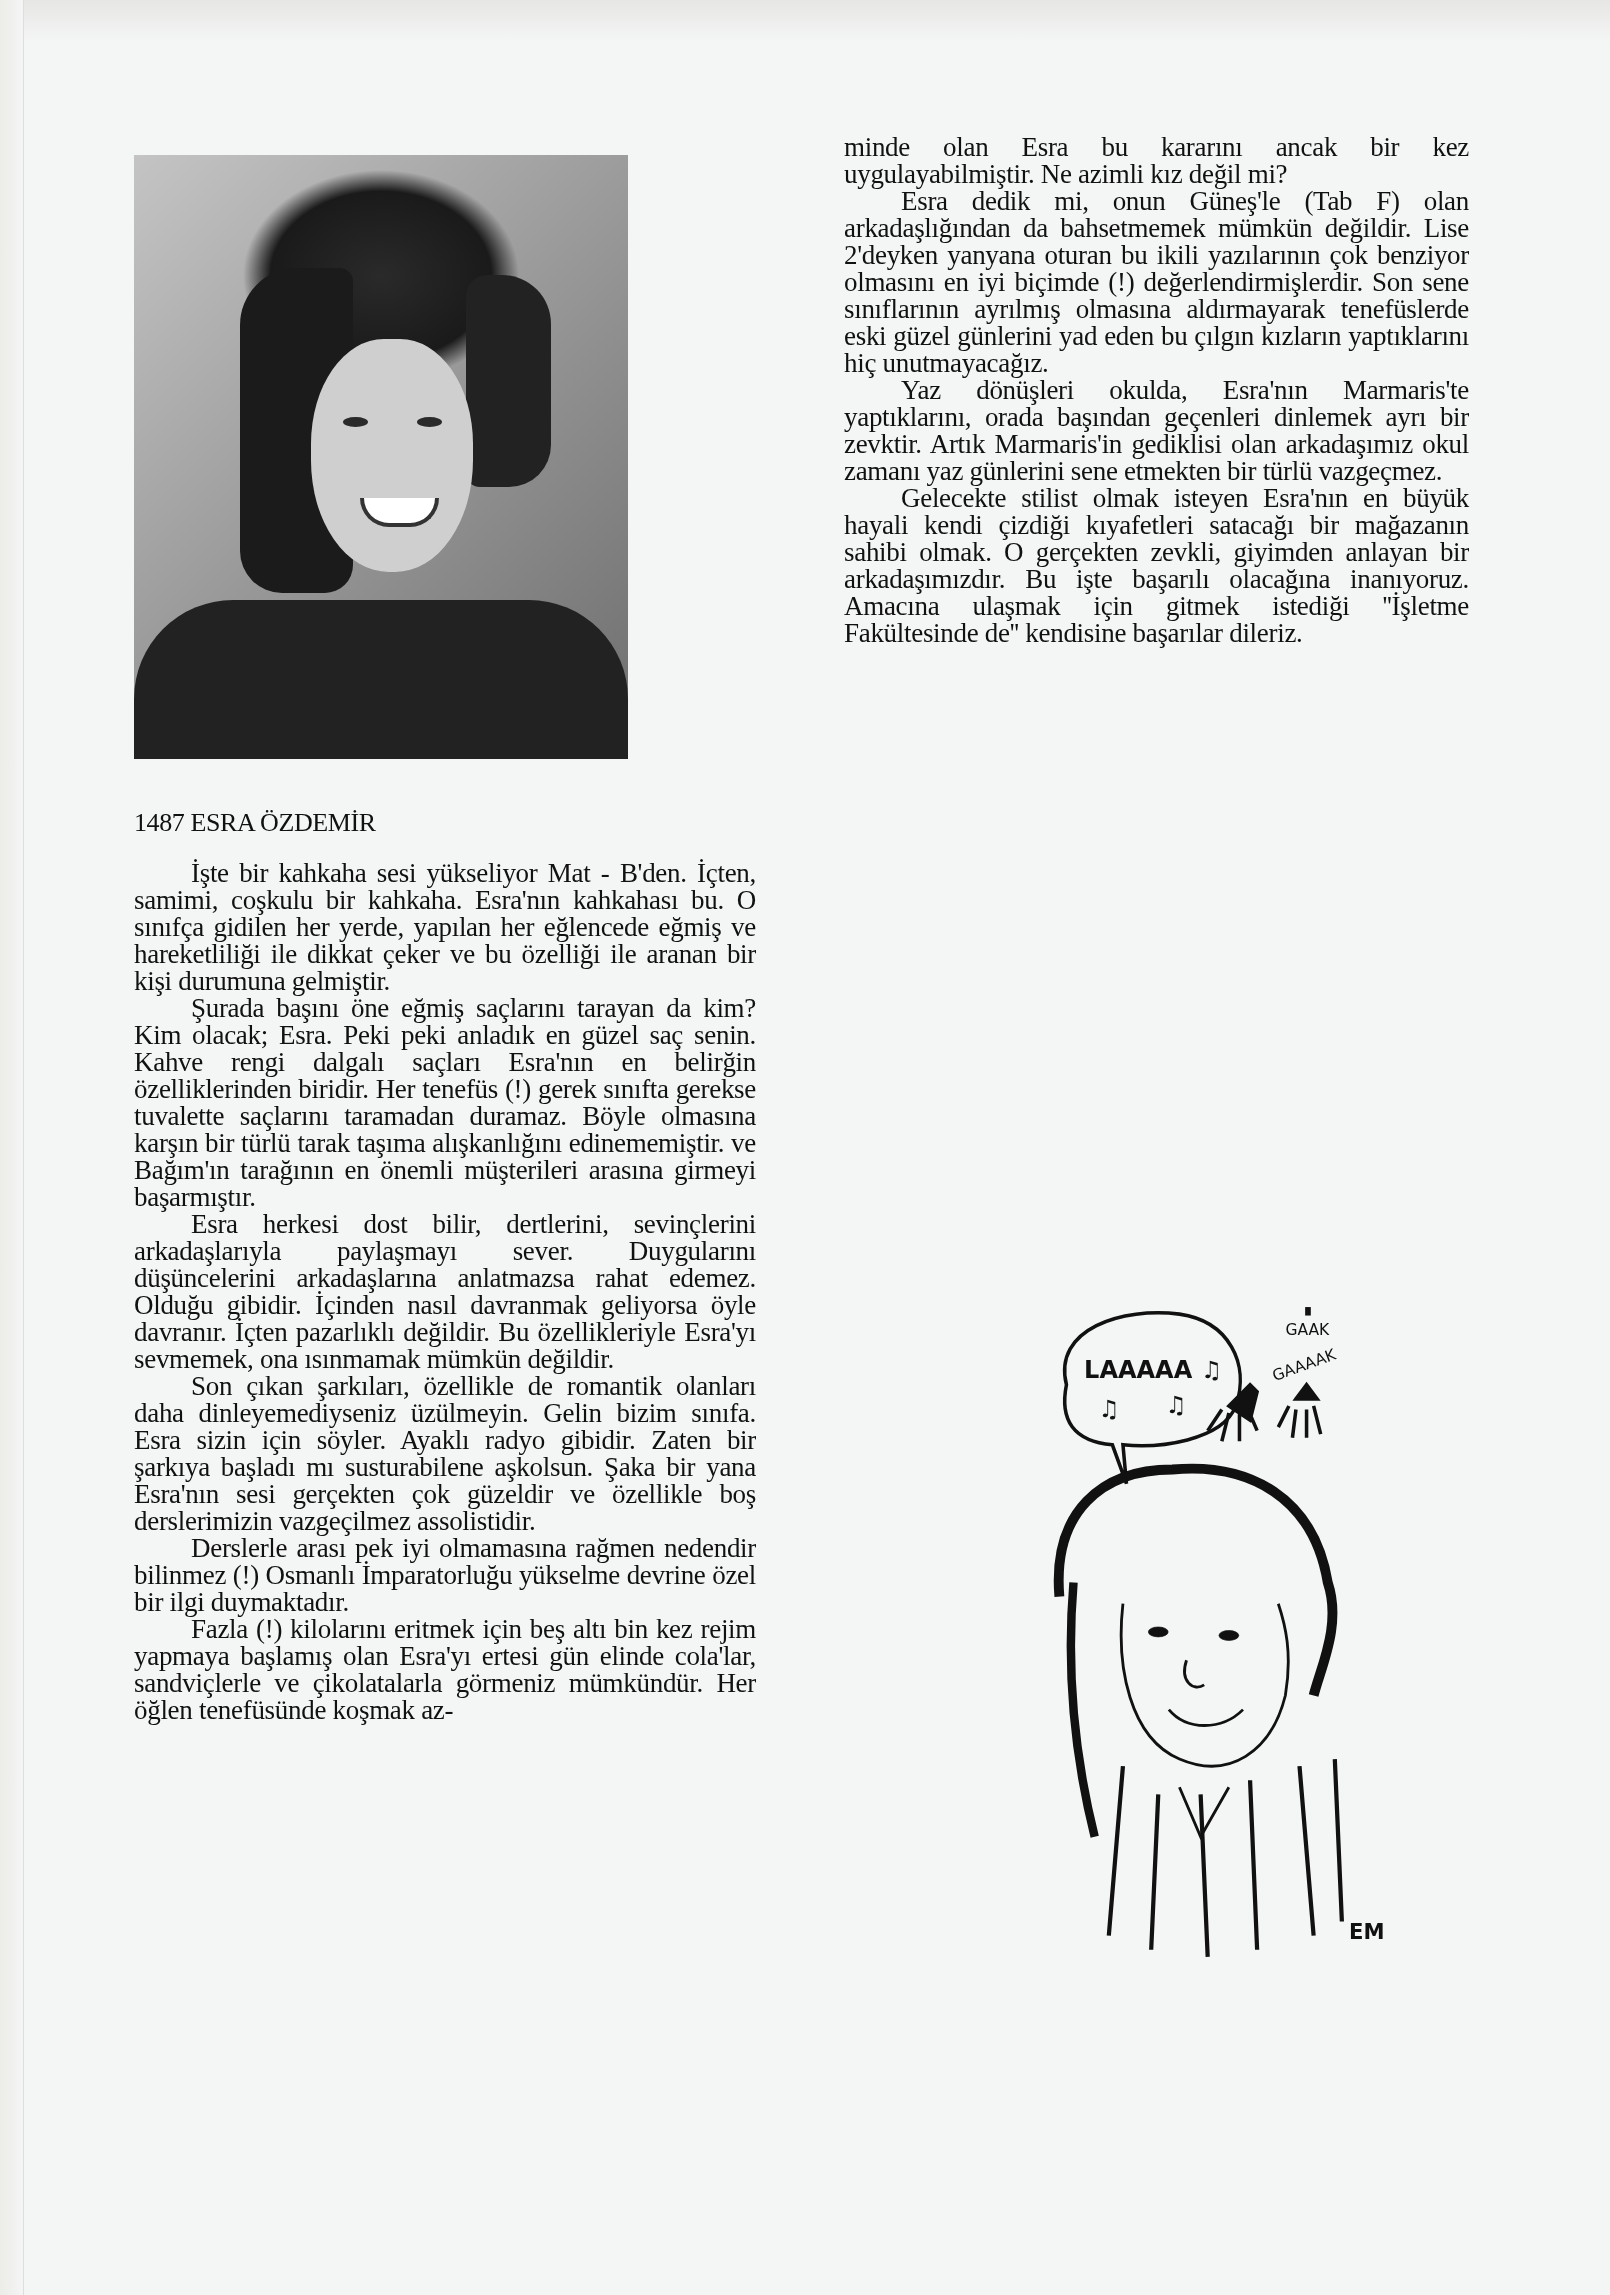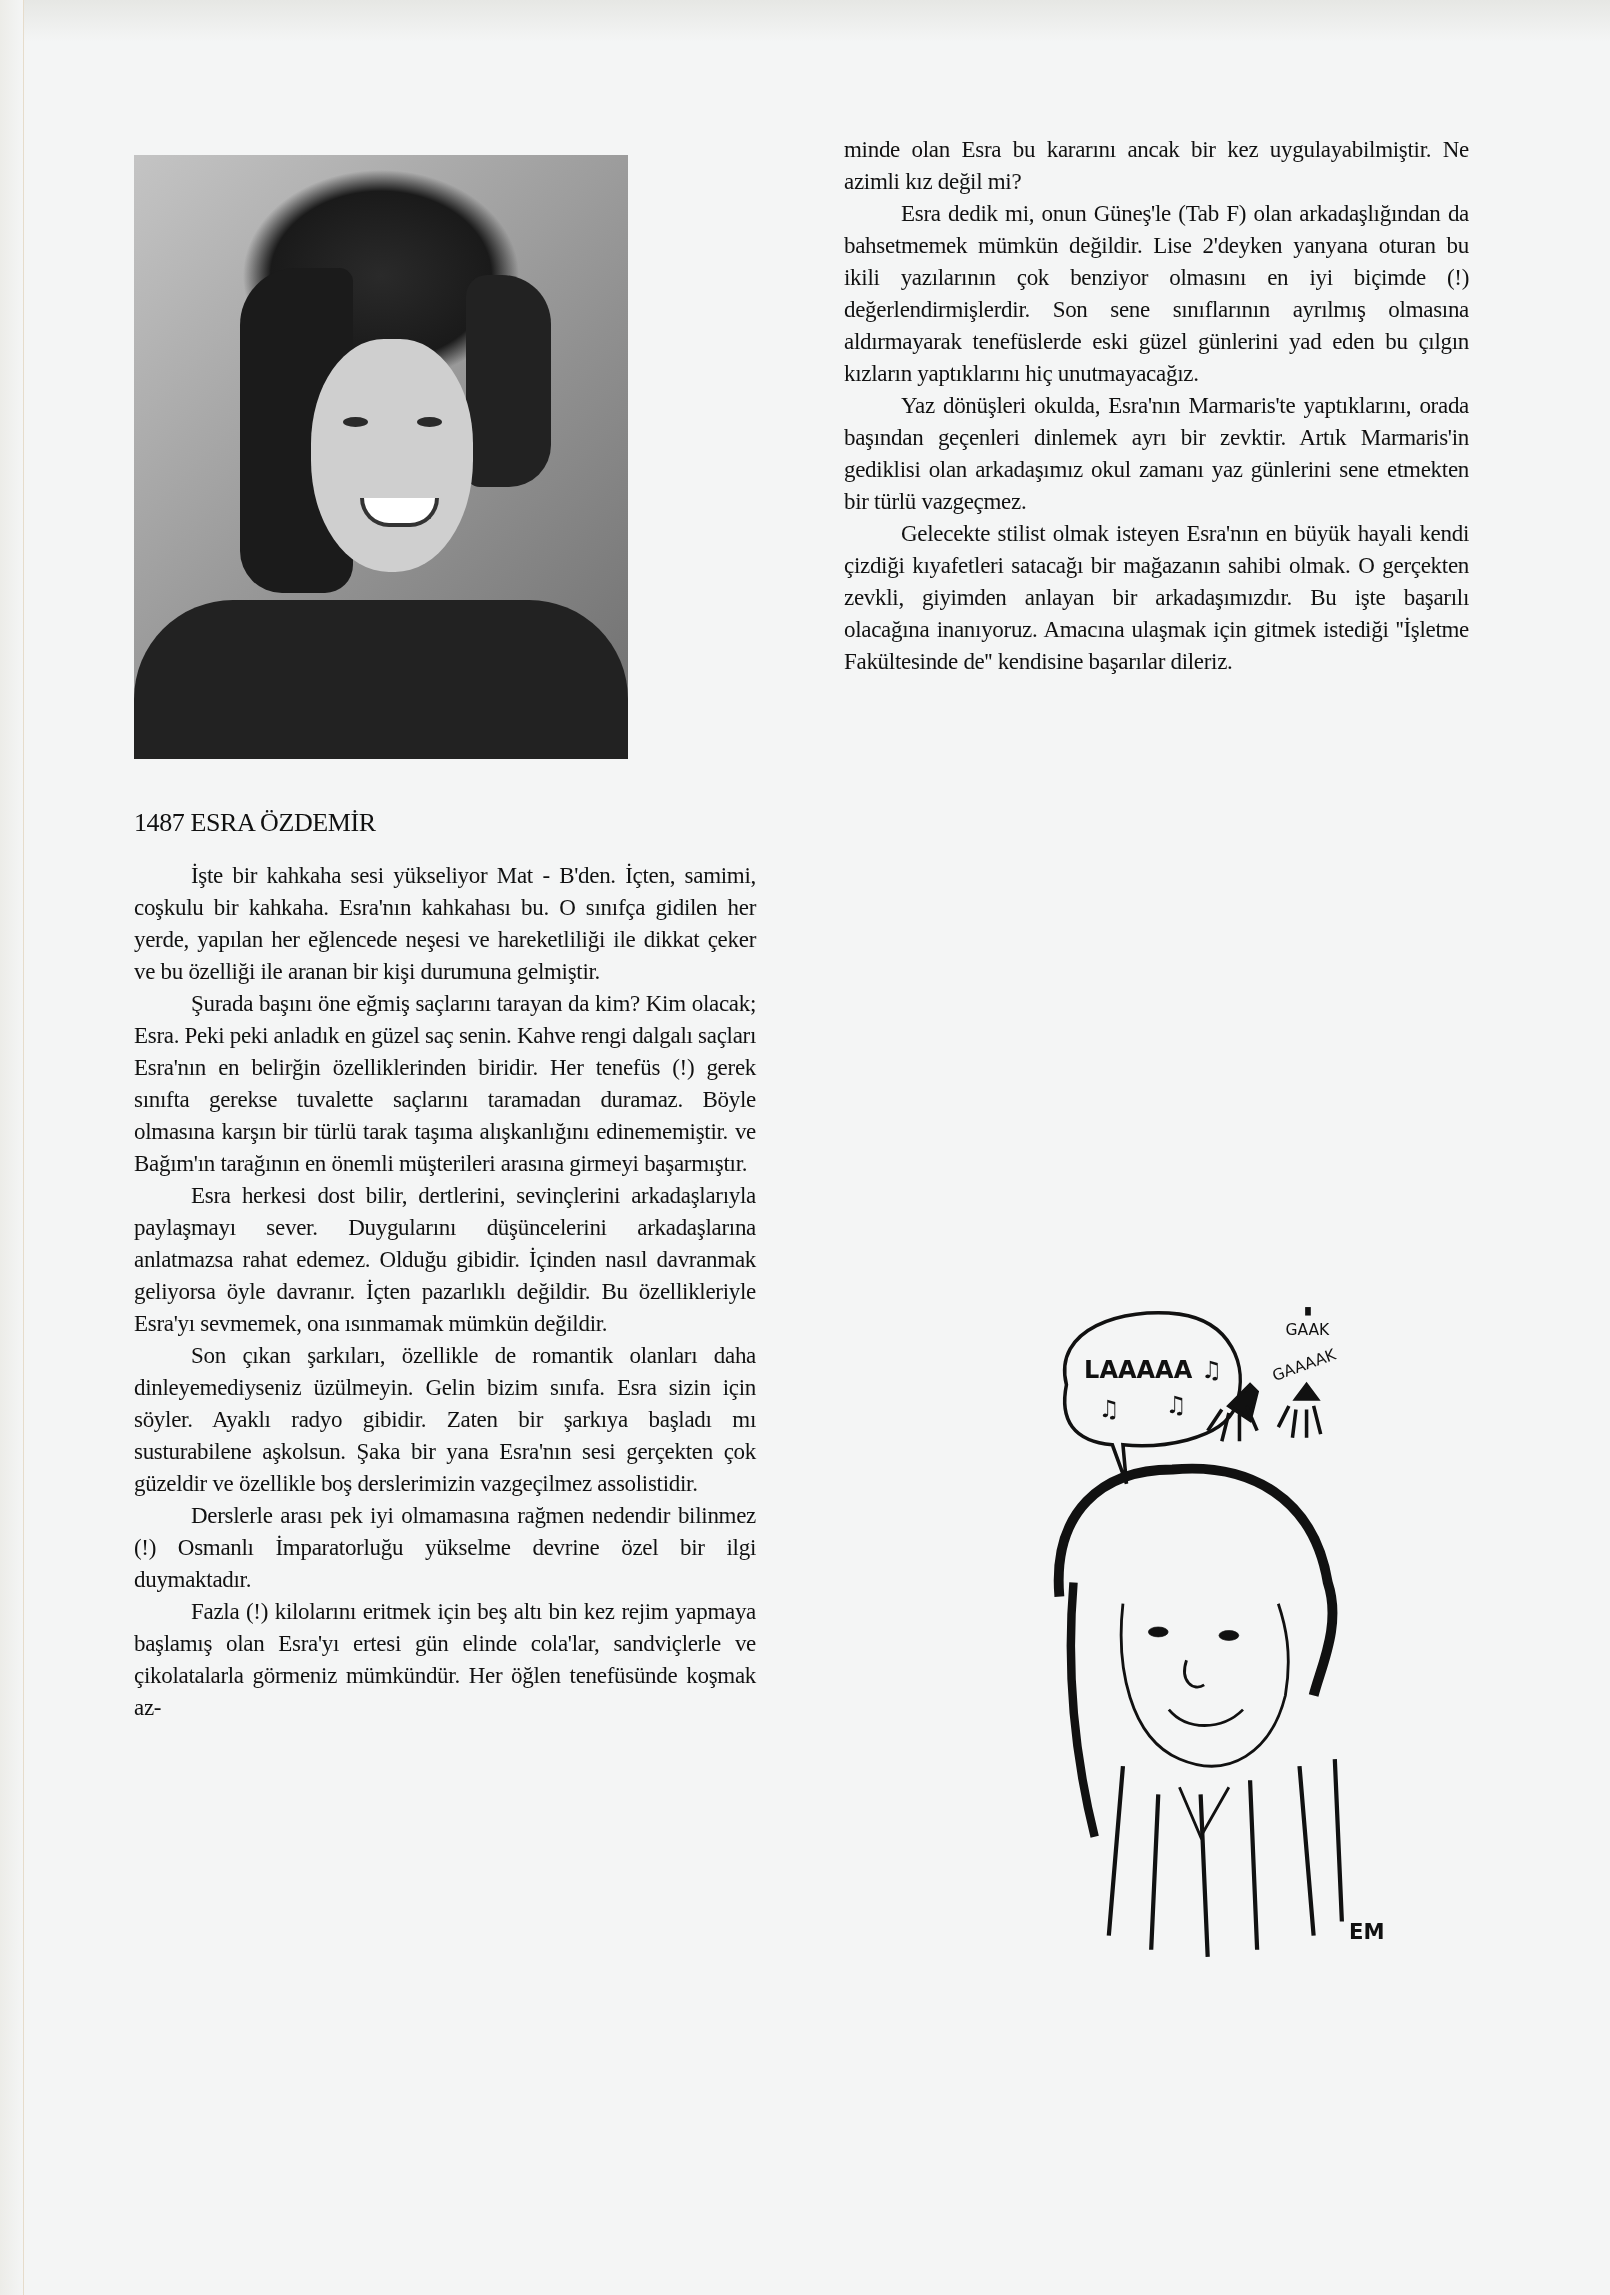--- a/index.html
+++ b/index.html
@@ -47,21 +47,21 @@
       position: absolute; left: 134px; top: 805px; width: 622px;
     }
     .col-right {
       position: absolute; left: 844px; top: 134px; width: 625px;
     }
     .heading {
       font-size: 26px; line-height: 35px; margin: 0 0 20px 0;
       letter-spacing: -0.4px;
     }
     p.para {
-      margin: 0; font-size: 23px; line-height: 32px;
+      margin: 0; font-size: 27px; line-height: 27px;
       text-align: justify; text-indent: 57px;
       letter-spacing: -0.3px;
     }
     .illus {
       position: absolute; left: 1017px; top: 1300px; width: 452px; height: 678px;
     }
   </style>
 </head>
 <body>
 
@@ -76,21 +76,21 @@
   <div class="face">
     <div class="eye" style="left:32px"></div>
     <div class="eye" style="left:106px"></div>
     <div class="mouth"></div>
   </div>
   <div class="shirt"></div>
 </div>
 
 <div class="col-left">
   <div class="heading">1487 ESRA ÖZDEMİR</div>
-  <p class="para">İşte bir kahkaha sesi yükseliyor Mat - B'den. İçten, samimi, coşkulu bir kahkaha. Esra'nın kahkahası bu. O sınıfça gidilen her yerde, yapılan her eğlencede neşesi ve hareketliliği ile dikkat çeker ve bu özelliği ile aranan bir kişi durumuna gelmiştir.</p>
+  <p class="para">İşte bir kahkaha sesi yükseliyor Mat - B'den. İçten, samimi, coşkulu bir kahkaha. Esra'nın kahkahası bu. O sınıfça gidilen her yerde, yapılan her eğlencede eğmiş ve hareketliliği ile dikkat çeker ve bu özelliği ile aranan bir kişi durumuna gelmiştir.</p>
   <p class="para">Şurada başını öne eğmiş saçlarını tarayan da kim? Kim olacak; Esra. Peki peki anladık en güzel saç senin. Kahve rengi dalgalı saçları Esra'nın en belirğin özelliklerinden biridir. Her tenefüs (!) gerek sınıfta gerekse tuvalette saçlarını taramadan duramaz. Böyle olmasına karşın bir türlü tarak taşıma alışkanlığını edinememiştir. ve Bağım'ın tarağının en önemli müşterileri arasına girmeyi başarmıştır.</p>
   <p class="para">Esra herkesi dost bilir, dertlerini, sevinçlerini arkadaşlarıyla paylaşmayı sever. Duygularını düşüncelerini arkadaşlarına anlatmazsa rahat edemez. Olduğu gibidir. İçinden nasıl davranmak geliyorsa öyle davranır. İçten pazarlıklı değildir. Bu özellikleriyle Esra'yı sevmemek, ona ısınmamak mümkün değildir.</p>
   <p class="para">Son çıkan şarkıları, özellikle de romantik olanları daha dinleyemediyseniz üzülmeyin. Gelin bizim sınıfa. Esra sizin için söyler. Ayaklı radyo gibidir. Zaten bir şarkıya başladı mı susturabilene aşkolsun. Şaka bir yana Esra'nın sesi gerçekten çok güzeldir ve özellikle boş derslerimizin vazgeçilmez assolistidir.</p>
   <p class="para">Derslerle arası pek iyi olmamasına rağmen nedendir bilinmez (!) Osmanlı İmparatorluğu yükselme devrine özel bir ilgi duymaktadır.</p>
   <p class="para">Fazla (!) kilolarını eritmek için beş altı bin kez rejim yapmaya başlamış olan Esra'yı ertesi gün elinde cola'lar, sandviçlerle ve çikolatalarla görmeniz mümkündür. Her öğlen tenefüsünde koşmak az-</p>
 </div>
 
 <div class="col-right">
   <p class="para" style="text-indent:0">minde olan Esra bu kararını ancak bir kez uygulayabilmiştir. Ne azimli kız değil mi?</p>
   <p class="para">Esra dedik mi, onun Güneş'le (Tab F) olan arkadaşlığından da bahsetmemek mümkün değildir. Lise 2'deyken yanyana oturan bu ikili yazılarının çok benziyor olmasını en iyi biçimde (!) değerlendirmişlerdir. Son sene sınıflarının ayrılmış olmasına aldırmayarak tenefüslerde eski güzel günlerini yad eden bu çılgın kızların yaptıklarını hiç unutmayacağız.</p>

